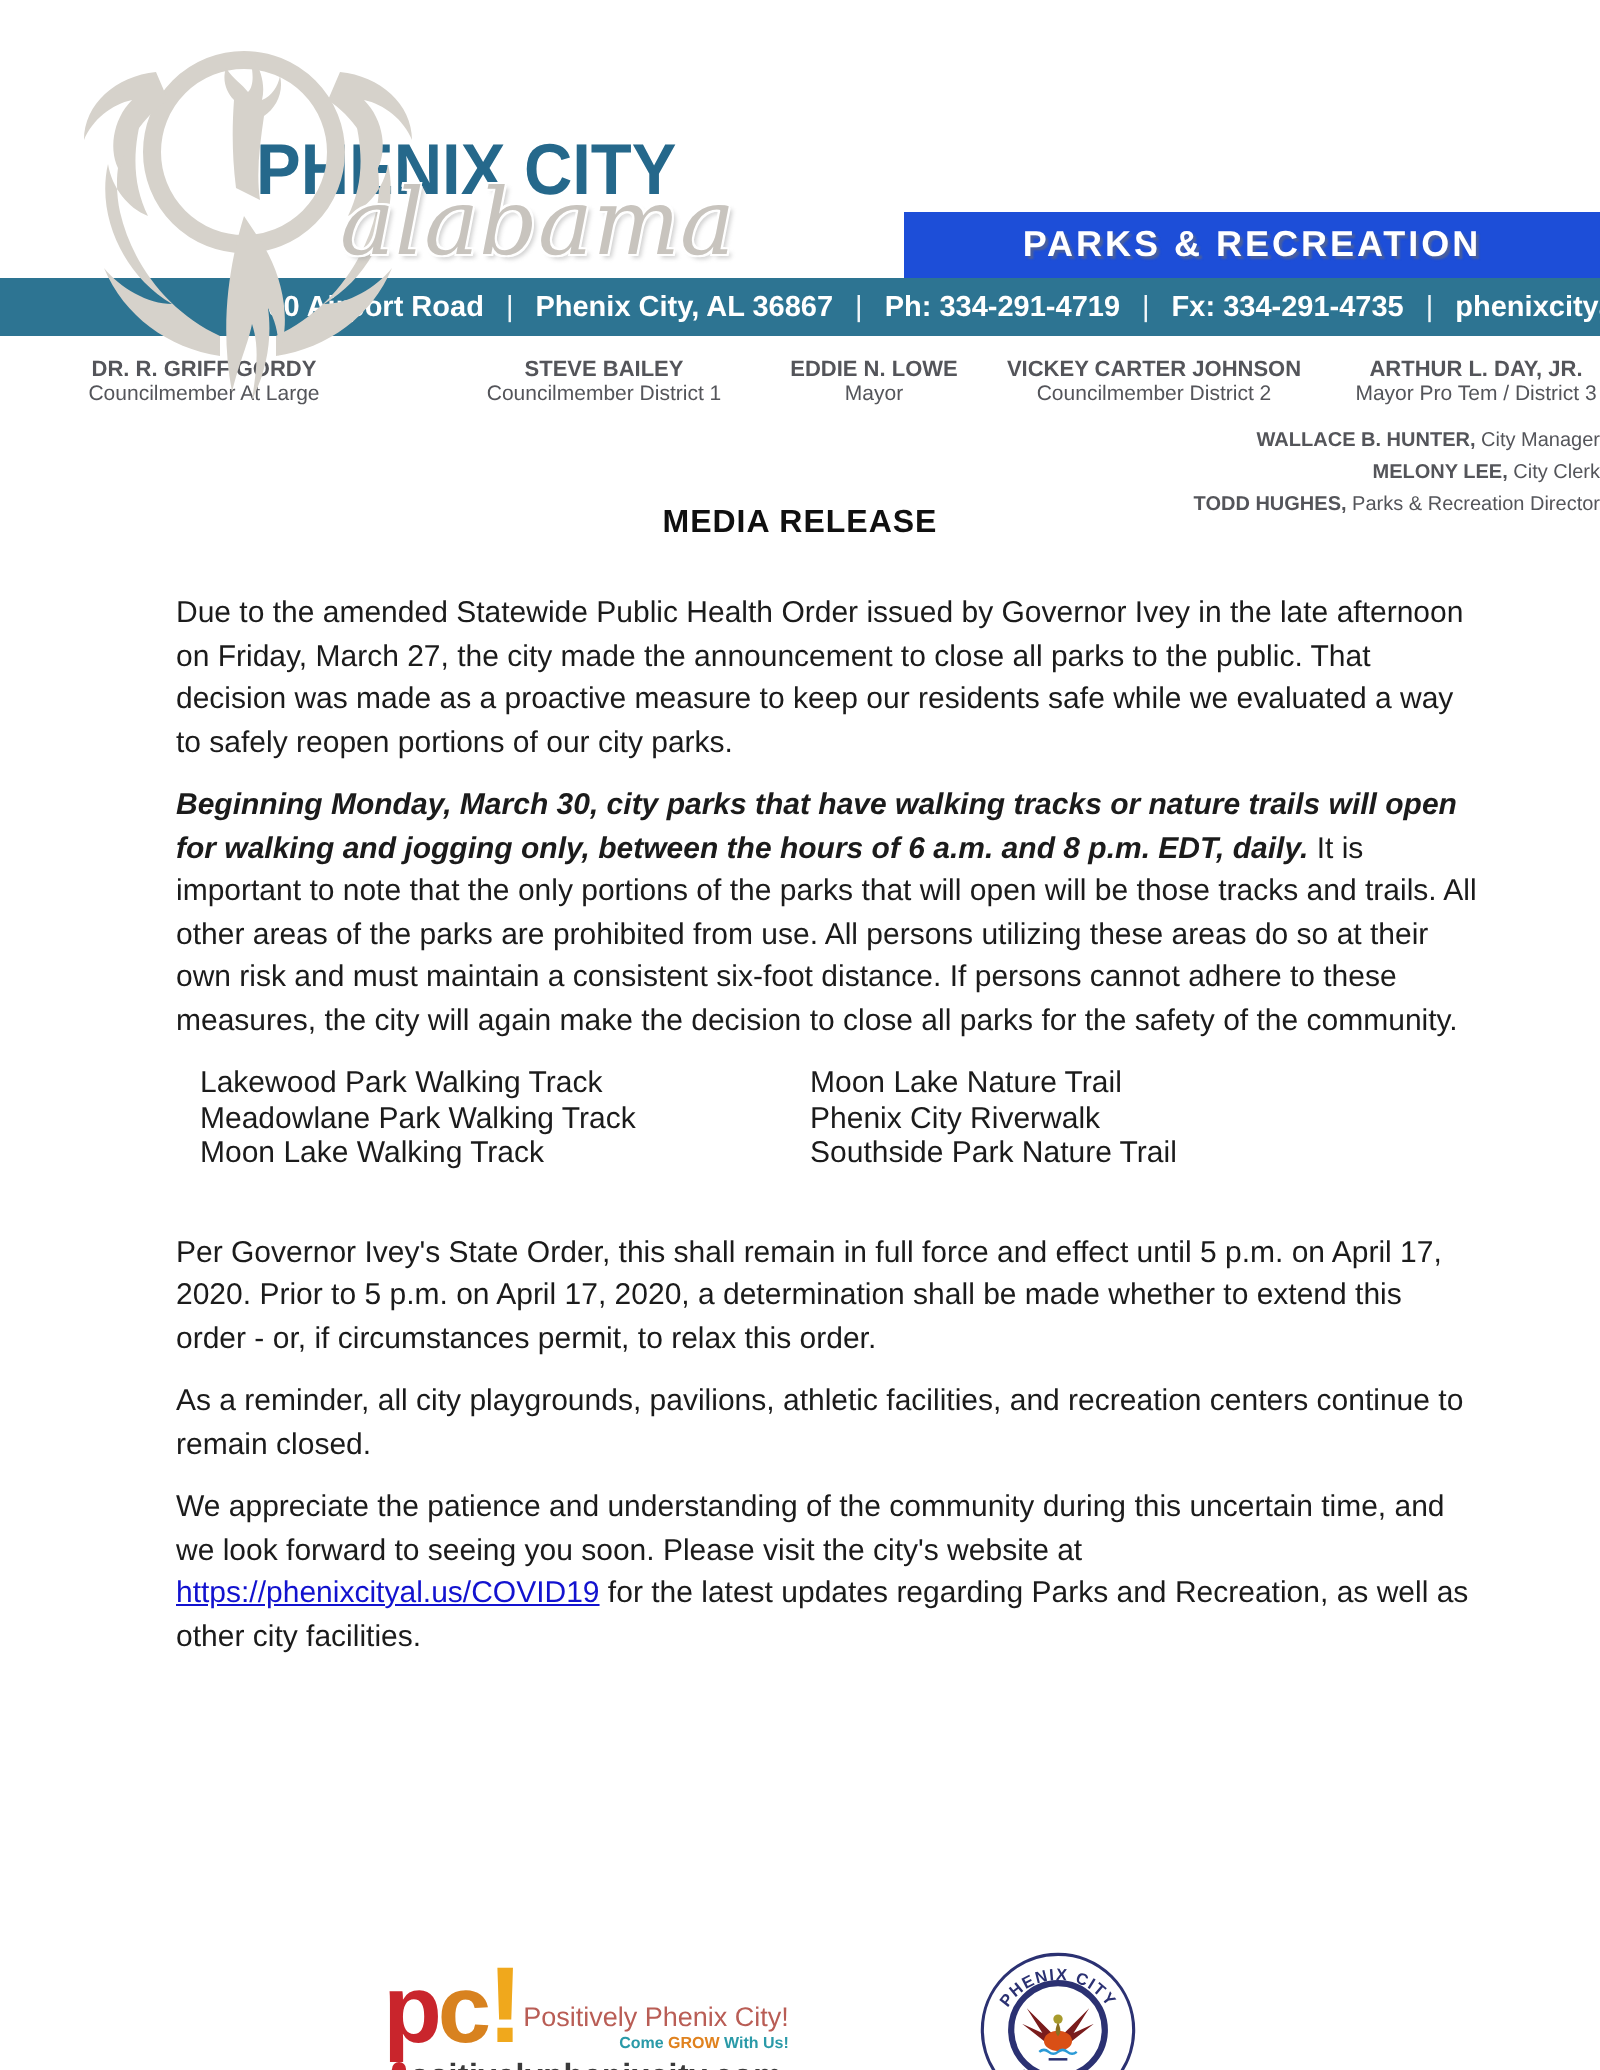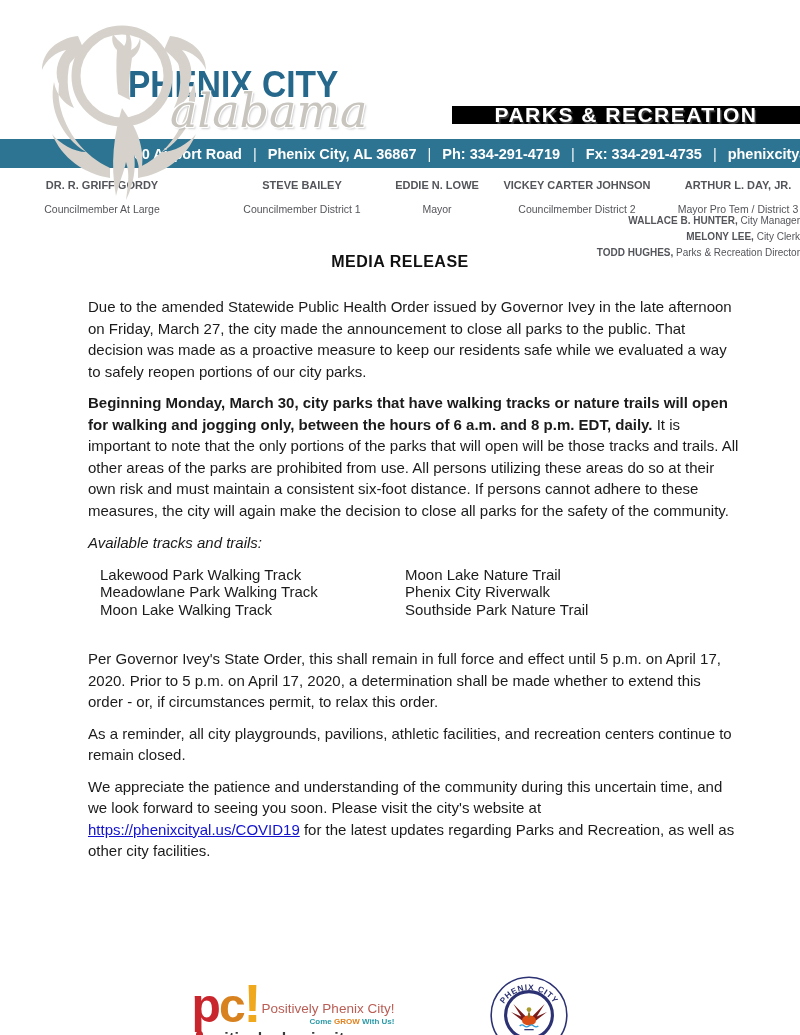--- a/index.html
+++ b/index.html
@@ -25,60 +25,60 @@
     color: #25688b; transform: scaleX(.93); transform-origin: left;
     white-space: nowrap;
   }
   .state-script {
     position: absolute; left: 170px; top: 84px; z-index: 4;
     font-family: "DejaVu Serif", serif; font-style: italic;
     font-size: 46px; color: #c8c4be; white-space: nowrap;
     text-shadow: -1px -1px 0 #fff, 1px -1px 0 #fff, -1px 1px 0 #fff, 1px 1px 0 #fff, 2px 2px 2px rgba(150,150,150,.45);
   }
   .dept-banner {
-    position: absolute; left: 452px; right: 0; top: 106px; height: 18px;
-    background: #000000; z-index: 1;
+    position: absolute; left: 452px; right: 0; top: 106px; height: 33px;
+    background: #1d4ed8; z-index: 1;
     display: flex; align-items: center; justify-content: center;
-    color: #ffffff; font-weight: bold; font-size: 21px; letter-spacing: 1.5px;
+    color: #ffffff; font-weight: bold; font-size: 18px; letter-spacing: 1.5px;
     text-shadow: 1.5px 1.5px 1px rgba(110,110,110,.55);
     white-space: nowrap;
   }
   .contact-bar {
     position: absolute; left: 0; right: 0; top: 139px; height: 29px;
     background: #2d7492; z-index: 2;
     display: flex; align-items: center; justify-content: center;
     padding-left: 150px;
     color: #ffffff; font-weight: bold; font-size: 14.5px;
     white-space: nowrap;
   }
   .contact-bar .sep { margin: 0 11px; font-weight: normal; opacity: .95; }
 
   
   .officials { position: absolute; top: 179px; left: 0; right: 0; height: 42px; z-index: 1; }
   .official { position: absolute; transform: translateX(-50%); text-align: center; color: #54555a; white-space: nowrap; }
   .official .o-name { font-weight: bold; font-size: 11px; }
-  .official .o-title { font-size: 10.5px; margin-top: 12px; text-align: center; }
+  .official .o-title { font-size: 10.5px; margin-top: 0; text-align: center; }
   .staff-list { position: absolute; top: 213px; left: 0; right: 0; text-align: right; color: #54555a; font-size: 10px; line-height: 1.6; padding-left: 22px; }
   .staff-line b { font-weight: bold; }
 
   .media-heading {
     position: absolute; top: 253px; left: 0; right: 0;
     text-align: center; font-weight: bold; font-size: 16px;
     letter-spacing: .5px; color: #101010;
   }
 
   
   .doc-body {
     position: absolute; top: 283px; left: 88px; width: 652px;
     font-size: 15px; line-height: 21.5px; color: #1b1b1b;
   }
   .doc-date { font-style: italic; margin: 0; }
   .doc-body p { margin: 10px 0 0 0; }
   .doc-body p.first { margin-top: 13px; }
-  .em-strong { font-weight: bold; }
+  .em-strong { font-weight: bold; font-style: italic; }
   .tracks-label { font-style: italic; margin-top: 11px; }
   .tracks-grid {
     display: grid; grid-template-columns: 305px auto;
     margin: 12px 0 0 12px; line-height: 17.5px;
   }
   .tracks-col div { white-space: nowrap; }
   .p-after-list { margin-top: 30px !important; }
   .doc-link { color: #1212cf; text-decoration: underline; cursor: pointer; }
 
   
@@ -167,21 +167,20 @@
   </div>
 
   <div class="media-heading">MEDIA RELEASE</div>
 
   <div class="doc-body">
 
     <p class="first">Due to the amended Statewide Public Health Order issued by Governor Ivey in the late afternoon on Friday, March 27, the city made the announcement to close all parks to the public. That decision was made as a proactive measure to keep our residents safe while we evaluated a way to safely reopen portions of our city parks.</p>
 
     <p><span class="em-strong">Beginning Monday, March 30, city parks that have walking tracks or nature trails will open for walking and jogging only, between the hours of 6 a.m. and 8 p.m. EDT, daily.</span><span> It is important to note that the only portions of the parks that will open will be those tracks and trails. All other areas of the parks are prohibited from use. All persons utilizing these areas do so at their own risk and must maintain a consistent six-foot distance. If persons cannot adhere to these measures, the city will again make the decision to close all parks for the safety of the community.</span></p>
 
-    <div class="tracks-label">Available tracks and trails:</div>
 
     <div class="tracks-grid">
       <div class="tracks-col">
         <div>Lakewood Park Walking Track</div>
         <div>Meadowlane Park Walking Track</div>
         <div>Moon Lake Walking Track</div>
       </div>
       <div class="tracks-col">
         <div>Moon Lake Nature Trail</div>
         <div>Phenix City Riverwalk</div>

